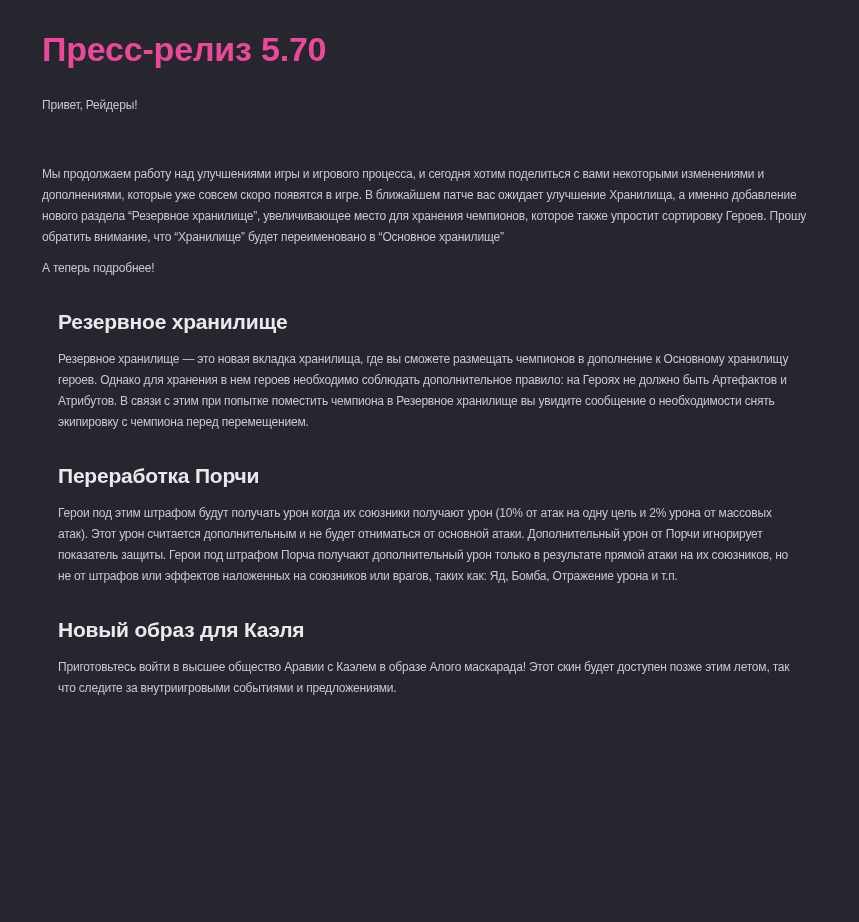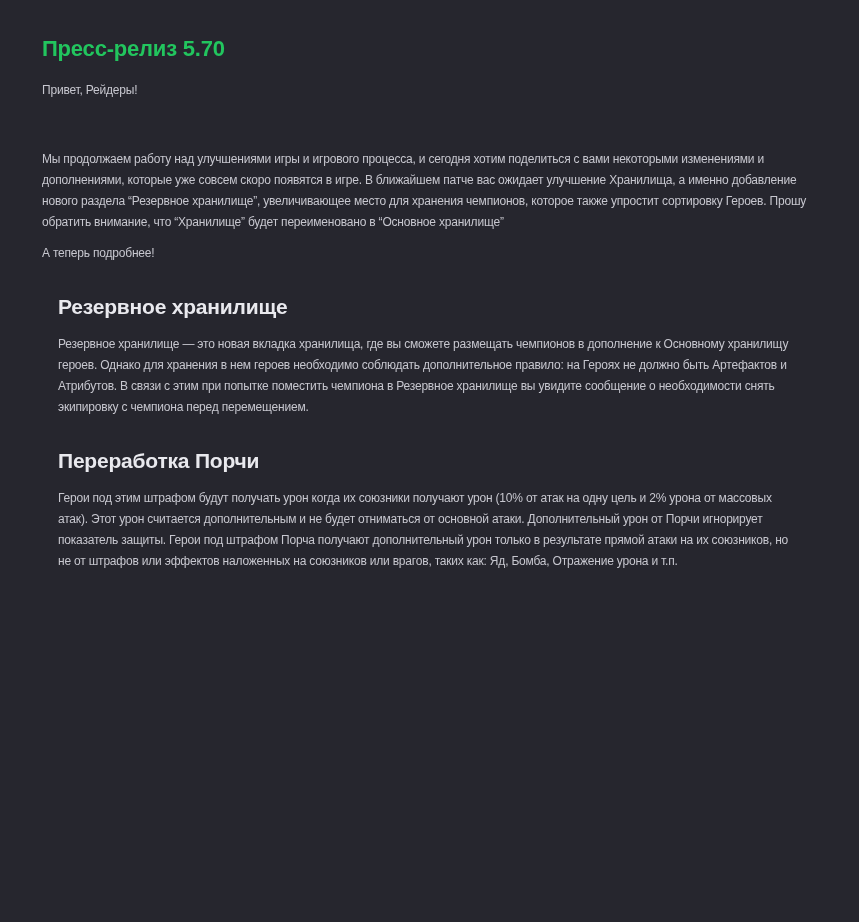--- a/index.html
+++ b/index.html
@@ -12,25 +12,25 @@
     overflow: hidden;
     background: #26262e;
     color: #c7c7cf;
     font-family: "Liberation Sans", sans-serif;
     box-sizing: border-box;
   }
   .content {
     padding: 34px 39px 0 42px;
   }
   h1 {
-    margin: 0 0 16px 0;
-    font-size: 22px;
+    margin: 0 0 31px 0;
+    font-size: 34px;
     line-height: 30px;
     font-weight: 700;
-    color: #22c55e;
+    color: #ec4899;
     letter-spacing: -0.2px;
   }
   h2 {
     margin: 28px 0 13px 0;
     font-size: 21px;
     line-height: 29px;
     font-weight: 700;
     color: #e9e9ee;
     letter-spacing: -0.2px;
   }
@@ -62,14 +62,18 @@
   <section>
     <h2>Резервное хранилище</h2>
     <p>Резервное хранилище — это новая вкладка хранилища, где вы сможете размещать чемпионов в дополнение к Основному хранилищу героев. Однако для хранения в нем героев необходимо соблюдать дополнительное правило: на Героях не должно быть Артефактов и Атрибутов. В связи с этим при попытке поместить чемпиона в Резервное хранилище вы увидите сообщение о необходимости снять экипировку с чемпиона перед перемещением.</p>
   </section>
 
   <section>
     <h2>Переработка Порчи</h2>
     <p>Герои под этим штрафом будут получать урон когда их союзники получают урон (10% от атак на одну цель и 2% урона от массовых атак). Этот урон считается дополнительным и не будет отниматься от основной атаки. Дополнительный урон от Порчи игнорирует показатель защиты.  Герои под штрафом Порча получают дополнительный урон только в результате прямой атаки на их союзников, но не от штрафов или эффектов наложенных на союзников или врагов, таких как: Яд, Бомба, Отражение урона и т.п.</p>
   </section>
 
+  <section>
+    <h2>Новый образ для Каэля</h2>
+    <p>Приготовьтесь войти в высшее общество Аравии с Каэлем в образе Алого маскарада! Этот скин будет доступен позже этим летом, так что следите за внутриигровыми событиями и предложениями.</p>
+  </section>
 
 </main>
 
 </body></html>

